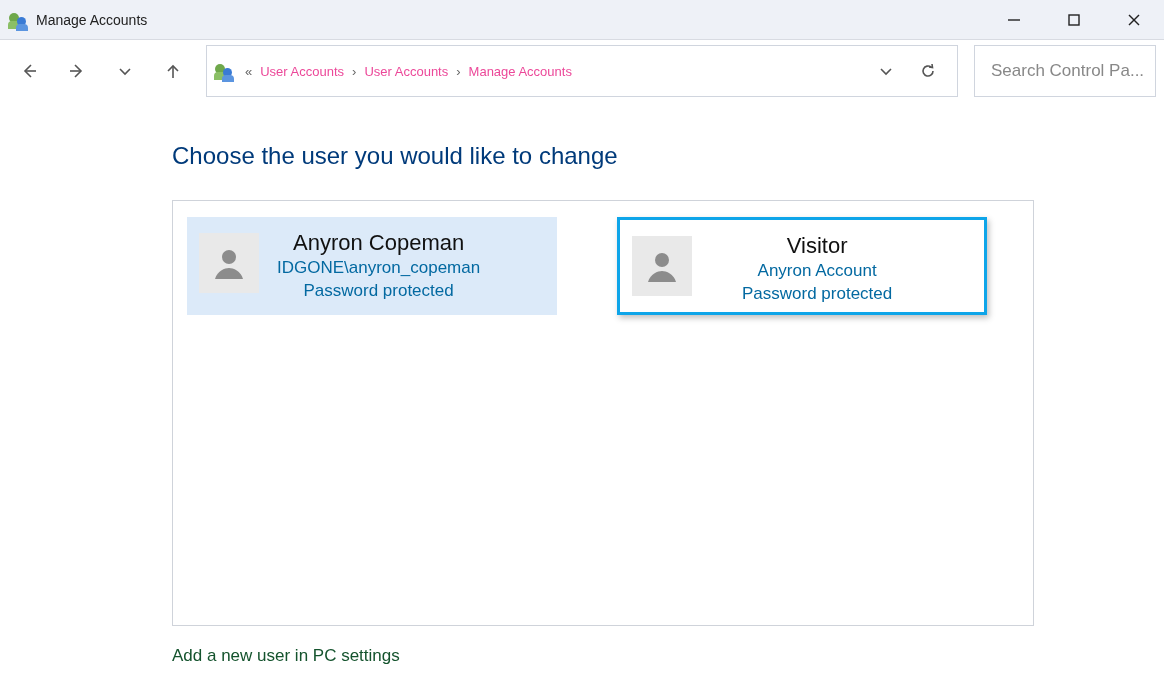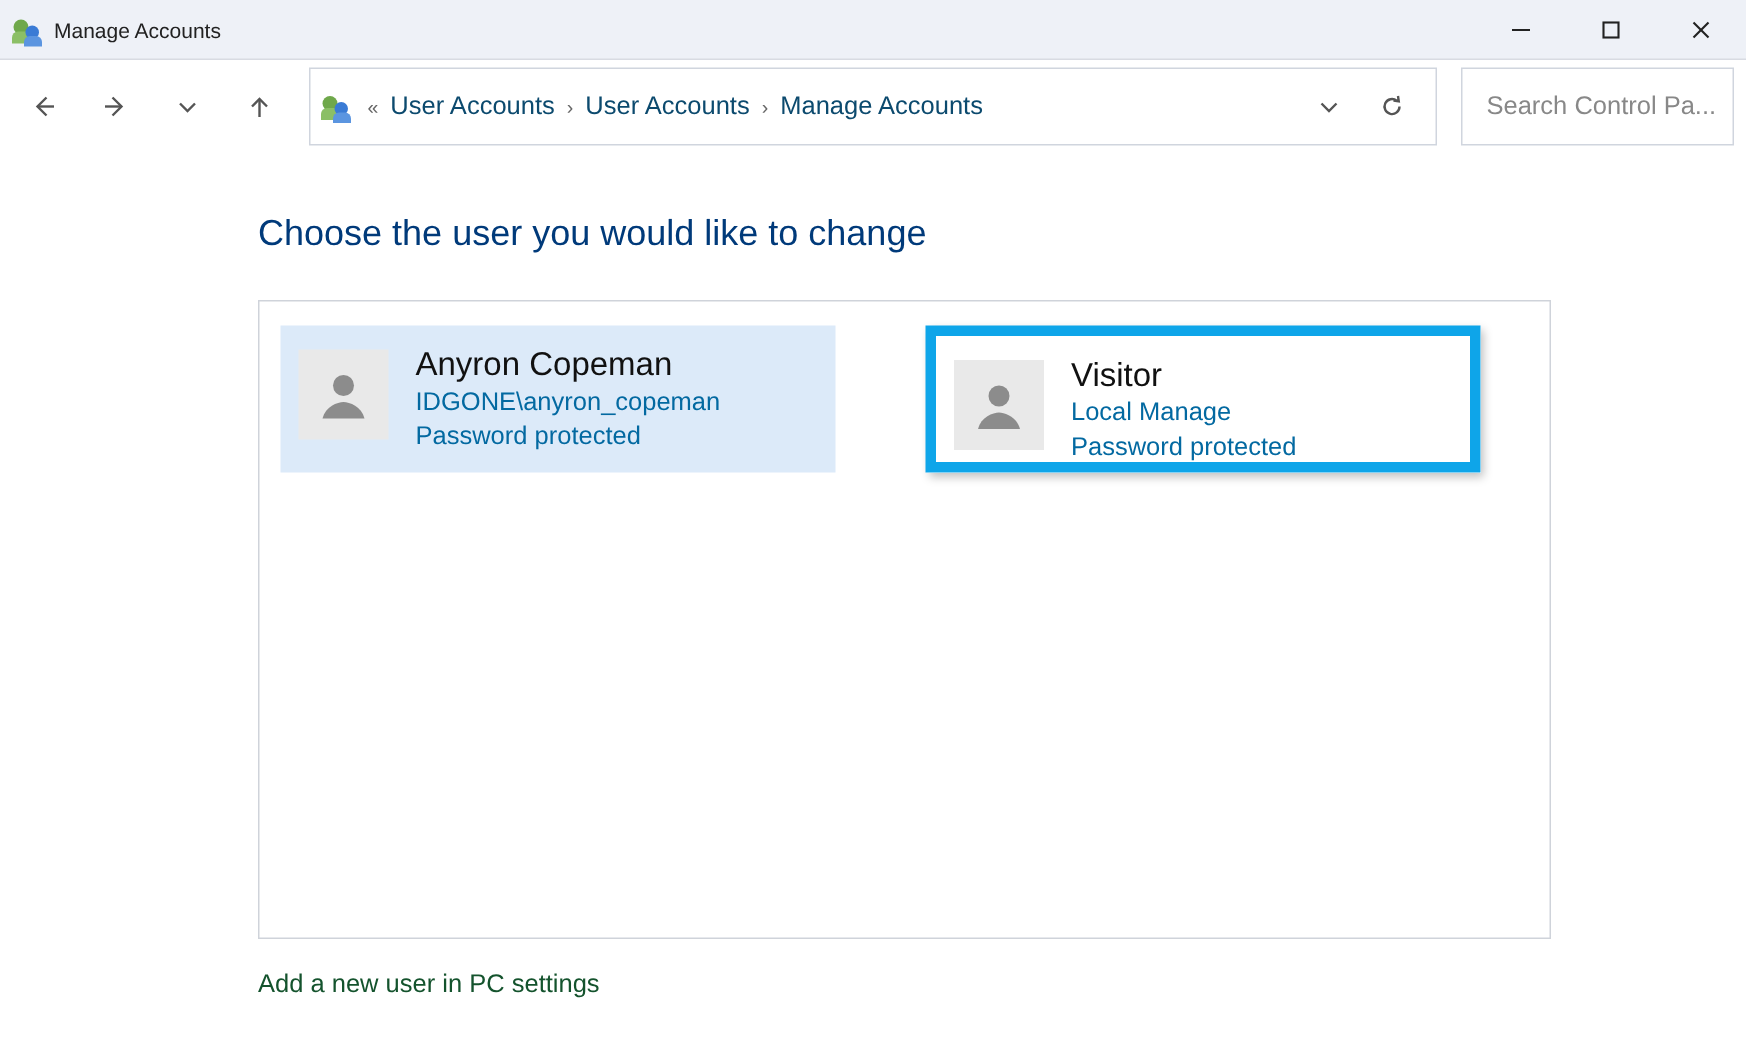--- a/index.html
+++ b/index.html
@@ -51,21 +51,21 @@
     flex: 1;
     height: 52px;
     border: 1px solid #d0d5de;
     display:flex;
     align-items:center;
     padding: 0 8px 0 6px;
     margin-left: 6px;
   }
   .breadcrumb-icon { width: 24px; display:flex; justify-content:center; }
   .chev-small { padding: 0 8px; color:#666; font-size: 13px; }
-  .crumb { font-size: 17px; color:#0c4a6e; white-space:nowrap; }
+  .crumb { font-size: 13px; color:#ec4899; white-space:nowrap; }
   .breadcrumb-box .spacer { flex:1; }
   .bc-btn {
     width: 42px; height: 42px;
     display:flex; align-items:center; justify-content:center;
   }
   .bc-btn svg { width:16px; height:16px; stroke:#555; fill:none; stroke-width:1.6; }
 
   .search-box {
     width: 182px;
     height: 52px;
@@ -97,20 +97,21 @@
     margin-bottom: 30px;
   }
 
   .accounts-frame {
     width: 862px;
     height: 426px;
     border: 1px solid #cfd3da;
     padding: 16px 14px;
     overflow:hidden;
     position: relative;
+    text-align: center;
   }
   .accounts-row {
     display:flex;
     gap: 60px;
   }
   .account-card {
     width: 370px;
     height: 98px;
     display:flex;
     align-items:flex-start;
@@ -124,22 +125,23 @@
     display:flex; align-items:center; justify-content:center;
     margin-right: 18px;
     margin-top: 2px;
     flex-shrink:0;
   }
   .avatar svg { width:36px; height:36px; fill:#8c8c8c; }
   .acct-text .acct-name { font-size: 22px; color:#111; line-height:1.1; margin-bottom:2px; }
   .acct-text .acct-sub { font-size: 17px; color:#0369a1; line-height:1.35; }
 
   .highlight-box {
-    border: 7px solid #0ea5e9;
+    border: 3px solid #0ea5e9;
     box-shadow: 2px 3px 6px rgba(0,0,0,.25);
+    gap: 32px;
   }
 
   .add-user-link {
     display:inline-block;
     margin-top: 20px;
     font-size: 17px;
     color: #14532d;
     text-decoration: none;
   }
 
@@ -264,21 +266,21 @@
 
       <div class="account-card highlight-box">
         <div class="avatar">
           <svg viewBox="0 0 36 36">
               <circle cx="18" cy="12" r="7"></circle>
               <path d="M4 34c2-8 10-11 14-11s12 3 14 11z"></path>
             </svg>
         </div>
         <div class="acct-text">
           <div class="acct-name">Visitor</div>
-          <div class="acct-sub">Local Manage</div>
+          <div class="acct-sub">Anyron Account</div>
           <div class="acct-sub">Password protected</div>
         </div>
       </div>
 
     </div>
   </div>
 
   <a class="add-user-link" href="#">Add a new user in PC settings</a>
 </div>
 

